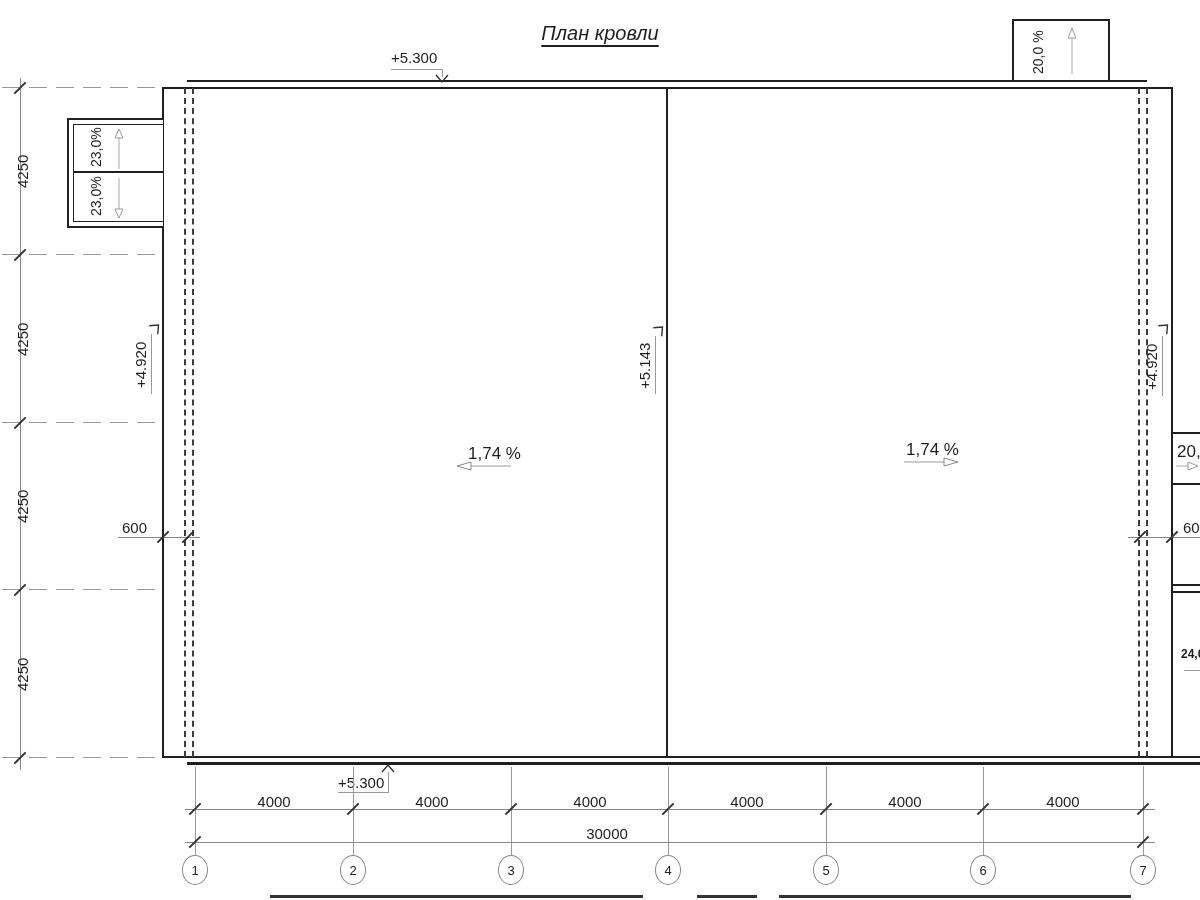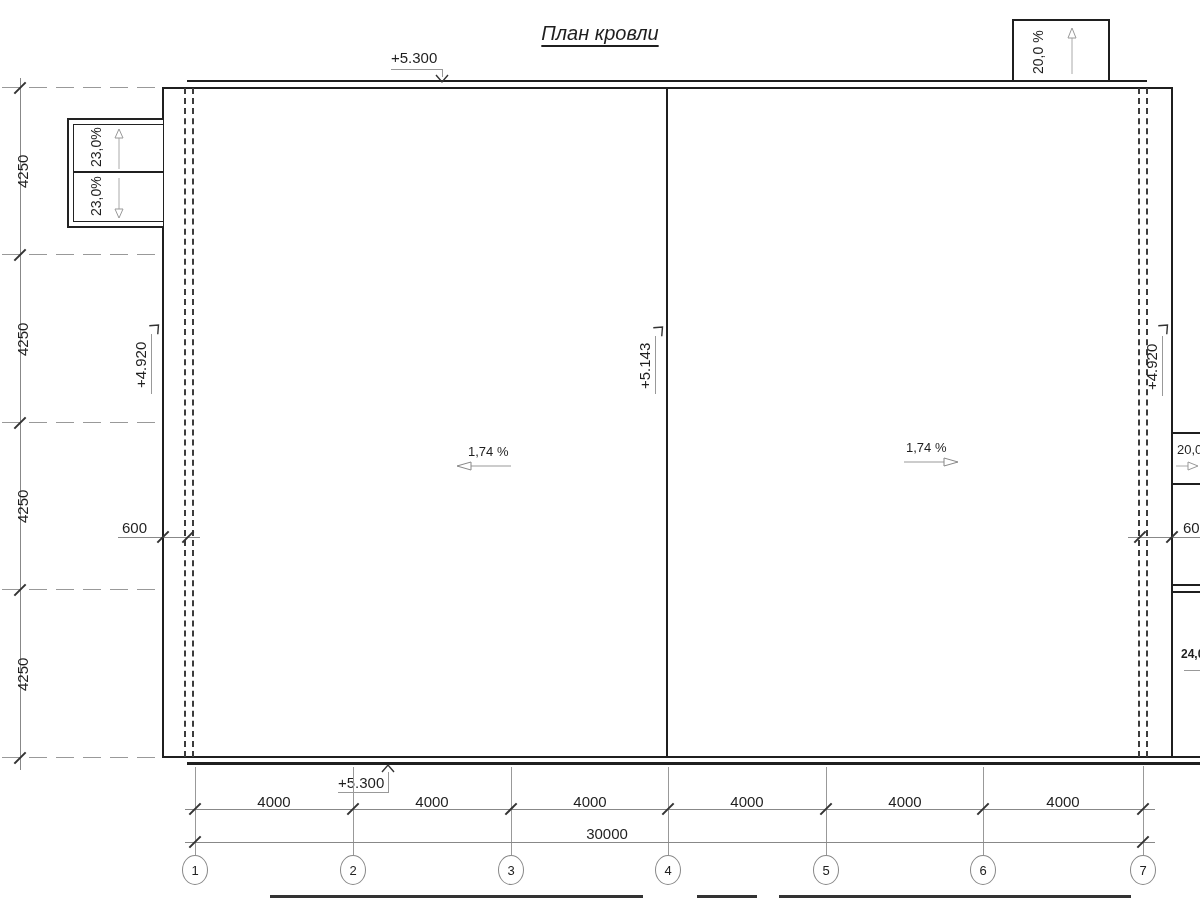--- a/index.html
+++ b/index.html
@@ -4,21 +4,21 @@
 <style>
   html,body{margin:0;padding:0;}
   body{width:1200px;height:900px;overflow:hidden;background:#fff;
        font-family:"Liberation Sans",sans-serif;color:#1f1f1f;}
   .canvas{position:relative;width:1200px;height:900px;background:#fff;}
   .abs{position:absolute;}
   .ln{position:absolute;background:#1f1f1f;}
   .thin{background:#888;}
   .faint{background:#999;}
   .txt{position:absolute;font-size:15px;color:#1f1f1f;white-space:nowrap;}
-  .small{font-size:13px;}
+  .small{font-size:17px;}
   .vtext{position:absolute;writing-mode:vertical-rl;transform:rotate(180deg);
          font-size:15px;color:#1f1f1f;white-space:nowrap;text-align:center;}
   .tick{position:absolute;width:16px;height:2px;background:#333;transform:rotate(-45deg);}
   .dashv{position:absolute;width:0;border-left:2px dashed #3c3c3c;}
   .axis{position:absolute;height:1px;
         background:repeating-linear-gradient(90deg,#999 0 18px,transparent 18px 27px);}
   .rect{position:absolute;border:2px solid #1f1f1f;background:transparent;box-sizing:border-box;}
   .bubble{position:absolute;width:26px;height:30px;border:1px solid #888;border-radius:50%;
           background:#fff;display:flex;align-items:center;justify-content:center;
           font-size:13px;color:#222;box-sizing:border-box;}

